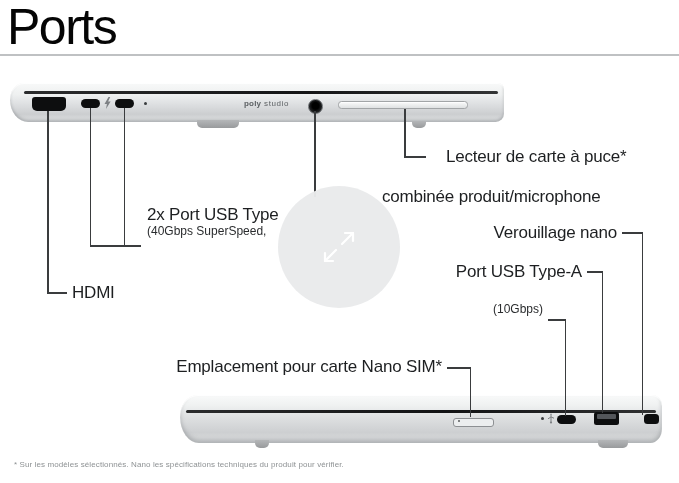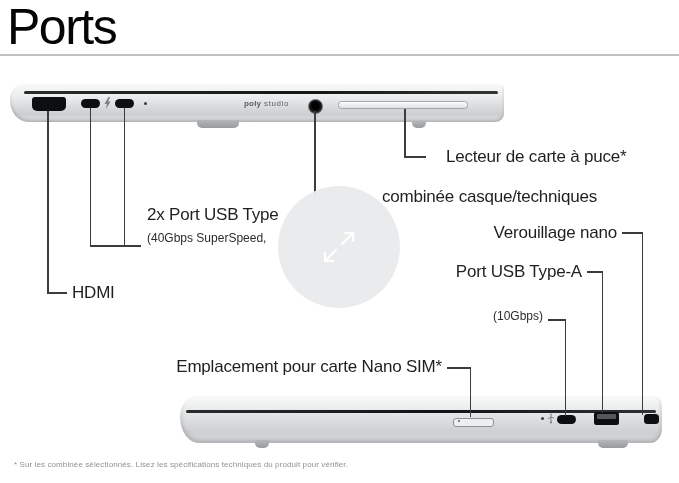--- a/index.html
+++ b/index.html
@@ -6,21 +6,21 @@
   .canvas{
     position:relative;width:679px;height:483px;background:#ffffff;overflow:hidden;
     font-family:"Liberation Sans", sans-serif;color:#1d1f21;
   }
   .abs{position:absolute;}
   
   .page-title{left:7px;top:2px;font-size:50px;line-height:1.0;font-weight:500;letter-spacing:-1.5px;color:#050505;}
   .rule{left:0;top:54px;width:679px;height:1.5px;background:#bfc1c3;}
   
   .lbl{font-size:17px;letter-spacing:-0.2px;color:#1d1f21;white-space:nowrap;line-height:1.05;}
-  .lbl .sub{display:block;font-size:12px;letter-spacing:0;color:#2a2c2e;margin-top:8px;}
+  .lbl .sub{display:block;font-size:12px;letter-spacing:0;color:#2a2c2e;margin-top:1px;}
   .ralign{text-align:right;}
   
   .ll{background:#3a3c3e;}
   
   .body-top{
     left:10px;top:83px;width:494px;height:39px;
     background:linear-gradient(180deg,#f8f9f9 0%,#eef0f0 30%,#dddfe1 55%,#ccced0 80%,#e0e2e3 100%);
     border-radius:20px 9px 12px 26px / 24px 9px 12px 32px;
     box-shadow:inset 0 1px 1px #ffffff, inset 0 -2px 3px rgba(115,120,124,.45);
   }
@@ -92,21 +92,21 @@
   <div class="abs ll" style="left:314px;top:111px;width:1.5px;height:86px;"></div>
   <div class="abs ll" style="left:404px;top:109px;width:1.5px;height:48px;"></div>
   <div class="abs ll" style="left:404px;top:156px;width:22px;height:1.5px;"></div>
 
   <div class="abs lbl" style="left:147px;top:206px;">
     <span>2x Port USB Type</span>
     <span class="sub">(40Gbps SuperSpeed,</span>
   </div>
   <div class="abs lbl" style="left:72px;top:284px;">HDMI</div>
   <div class="abs lbl" style="left:430px;top:148px;margin-left:16px;">Lecteur de carte à puce*</div>
-  <div class="abs lbl" style="left:382px;top:188px;">combinée casque/techniques</div>
+  <div class="abs lbl" style="left:382px;top:188px;">combinée produit/microphone</div>
 
   <div>
     <div class="abs body-bottom"></div>
     <div class="abs seam-bottom"></div>
     <div class="abs foot" style="left:255px;top:440px;width:14px;height:8px;"></div>
     <div class="abs foot" style="left:598px;top:440px;width:30px;height:8px;"></div>
 
     <div class="abs sim-tray" style="left:453px;top:418px;width:39px;height:6.5px;"></div>
     <div class="abs dot" style="left:458px;top:420px;width:2px;height:2px;background:#5a5c5e;"></div>
 
@@ -142,15 +142,15 @@
     <svg width="48" height="48" viewBox="0 0 48 48">
       <g stroke="#ffffff" stroke-width="2.2" fill="none" stroke-linecap="round" stroke-linejoin="round">
         <path d="M27 21 L38 10"></path>
         <path d="M30 10 L38 10 L38 18"></path>
         <path d="M21 27 L10 38"></path>
         <path d="M10 30 L10 38 L18 38"></path>
       </g>
     </svg>
   </div>
 
-  <div class="abs footnote">* Sur les combinée sélectionnés. Lisez les spécifications techniques du produit pour vérifier.</div>
+  <div class="abs footnote">* Sur les modèles sélectionnés. Nano les spécifications techniques du produit pour vérifier.</div>
 
 </div>
 
 </body></html>

